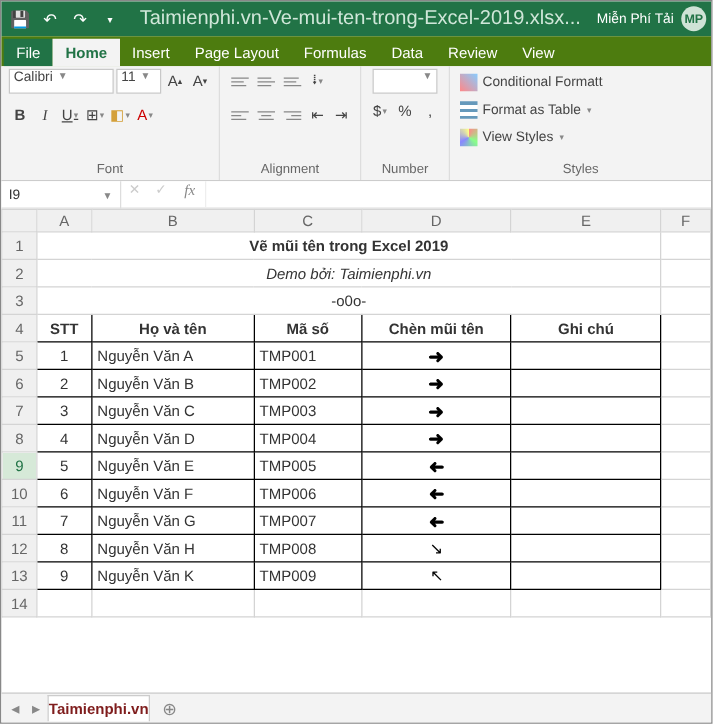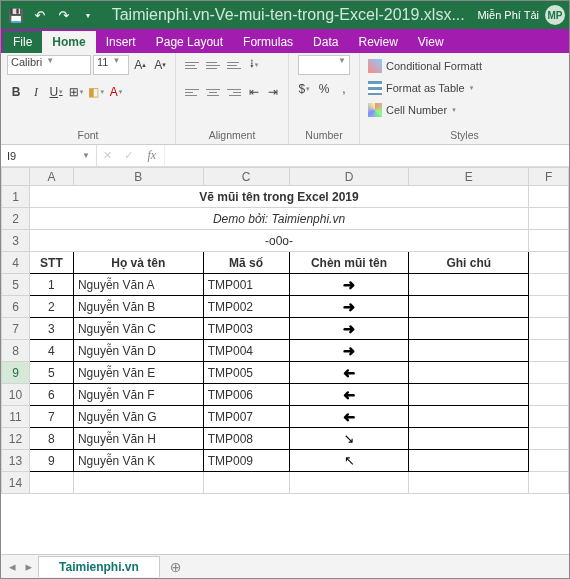--- a/index.html
+++ b/index.html
@@ -3,21 +3,21 @@
 <meta charset="utf-8">
 <style>
 *{box-sizing:border-box;margin:0;padding:0;font-family:"Segoe UI",Arial,sans-serif;font-size:11px;user-select:none}
 body{width:570px;height:579px;background:#fff;overflow:hidden;display:flex;flex-direction:column;border:1px solid #888}
 .titlebar{height:28px;background:#217346;display:flex;align-items:center;color:#fff;padding:0 4px}
 .qat{display:flex;align-items:center;gap:2px}
 .qat .ic{width:22px;height:22px;display:flex;align-items:center;justify-content:center;color:#fff;font-size:13px}
 .titlebar .fname{flex:1;text-align:center;white-space:nowrap;overflow:hidden;text-overflow:ellipsis;color:#d0e7d9;font-size:16px;padding:0 8px}
 .titlebar .user{display:flex;align-items:center;gap:6px;color:#fff;font-size:12px}
 .titlebar .avatar{width:20px;height:20px;border-radius:50%;background:#cfe3d6;color:#217346;display:flex;align-items:center;justify-content:center;font-size:10px;font-weight:600}
-.tabs{height:24px;background:#a21caf;display:flex;align-items:flex-end;color:#fff;padding-left:2px}
+.tabs{height:24px;background:#4d7c0f;display:flex;align-items:flex-end;color:#fff;padding-left:2px}
 .tab{padding:4px 10px;font-size:12px;color:#fff}
 .tab.file{background:#217346}
 .tab.active{background:#f3f3f3;color:#217346;font-weight:700}
 .ribbon{height:92px;background:#f3f3f3;border-bottom:1px solid #ccc;display:flex}
 .grp{border-right:1px solid #ddd;padding:2px 6px 0;display:flex;flex-direction:column;justify-content:space-between}
 .grp .body{display:flex;align-items:center;gap:4px;flex:1}
 .grp .lbl{text-align:center;font-size:10.5px;color:#666;padding:2px 0 3px;white-space:nowrap}
 .paste-ic{width:32px;height:38px;background:#fff;border:1px solid #ccc;border-radius:2px;position:relative;display:flex;align-items:center;justify-content:center}
 .paste-ic::before{content:"";width:20px;height:8px;background:#d4a03a;border:1px solid #b8902a;border-radius:2px;position:absolute;top:-5px}
 .tiny{width:16px;height:14px;border:1px solid #ccc;background:#fff}
@@ -31,21 +31,21 @@
 .btn.it{font-style:italic;font-family:Georgia,serif}
 .btn.ul{text-decoration:underline}
 .carr{font-size:7px;color:#888;margin-left:1px}
 .align .row{display:flex;gap:1px;margin-bottom:3px}
 .ali{width:20px;height:20px;display:flex;flex-direction:column;justify-content:center;gap:2px;padding:3px}
 .ali span{height:1px;background:#888}
 .num .body{flex-direction:column;align-items:center;gap:4px}
 .styles .body{flex-direction:column;align-items:flex-start;gap:0}
 .sr{display:flex;align-items:center;gap:4px;height:22px;white-space:nowrap;font-size:11.5px;color:#444;padding:0 2px}
 .sr .sic{width:14px;height:14px}
-.namebox-row{height:22px;background:#fff;border-bottom:1px solid #ddd;display:flex;align-items:center}
+.namebox-row{height:22px;background:#fff;border-bottom:1px solid #ddd;display:flex;}
 .namebox{width:96px;height:22px;border-right:1px solid #ddd;display:flex;align-items:center;padding:0 6px;font-size:11px;color:#333}
 .namebox .arr{margin-left:auto;color:#888;font-size:8px}
 .fx{padding:0 8px;color:#888;font-style:italic;font-family:Georgia,serif;font-size:12px}
 .sheet{flex:1;overflow:auto;position:relative}
 table.grid{border-collapse:collapse;table-layout:fixed}
 table.grid th,table.grid td{border:1px solid #d4d4d4;font-size:12px;color:#333;background:#fff;overflow:hidden;white-space:nowrap}
 table.grid th{background:#f0f0f0;font-weight:400;color:#666;text-align:center;height:18px}
 .rowh{width:28px;text-align:center;background:#f0f0f0;color:#666;font-size:11px}
 .colA{width:44px}.colB{width:130px}.colC{width:86px}.colD{width:120px}.colE{width:120px}.colF{width:40px}
 td{height:22px;padding:0 4px}
@@ -55,21 +55,21 @@
 .o0o{text-align:center;color:#217346;font-size:11px}
 .hdr{font-weight:700;text-align:center;border:1px solid #000!important}
 .bcell{border:1px solid #000!important}
 .ctr{text-align:center}
 .arrR::before{content:"➜";font-weight:700;font-size:15px;color:#000}
 .arrL::before{content:"➜";font-weight:700;font-size:15px;color:#000;display:inline-block;transform:scaleX(-1)}
 .arrD::before{content:"↘";font-size:13px;color:#000}
 .arrU::before{content:"↗";font-size:13px;color:#000;display:inline-block;transform:scaleX(-1)}
 .tabsbar{height:24px;background:#f3f3f3;border-top:1px solid #ccc;display:flex;align-items:center;padding-left:4px;gap:2px}
 .nav{color:#888;padding:0 4px;font-size:13px}
-.wstab{background:#fff;border:1px solid #ccc;border-bottom:none;padding:3px 20px;font-size:12px;font-weight:600;color:#0f766e}
+.wstab{background:#fff;border:1px solid #ccc;border-bottom:none;padding:3px 0;font-size:12px;font-weight:600;color:#7f1d1d}
 .plus{padding:0 8px;color:#888;font-size:14px}
 </style>
 </head>
 <body>
 
 <div class="titlebar">
   <div class="qat">
     <div class="ic">💾</div>
     <div class="ic">↶</div>
     <div class="ic">↷</div>
@@ -185,21 +185,21 @@
           <span class="sic" style="background:linear-gradient(45deg,#f88,#8cf)"></span>
           <span>Conditional Formatt</span>
         </div>
       <div class="sr">
           <span class="sic" style="background:repeating-linear-gradient(#69b 0 3px,#fff 3px 6px)"></span>
           <span>Format as Table</span>
           <span class="carr">▾</span>
         </div>
       <div class="sr">
           <span class="sic" style="background:conic-gradient(#f88,#8f8,#88f,#ff8)"></span>
-          <span>Cell Number</span>
+          <span>View Styles</span>
           <span class="carr">▾</span>
         </div>
     </div>
     <div class="lbl">Styles</div>
   </div>
 </div>
 
 <div class="namebox-row">
   <div class="namebox">
       <span>I9</span>

